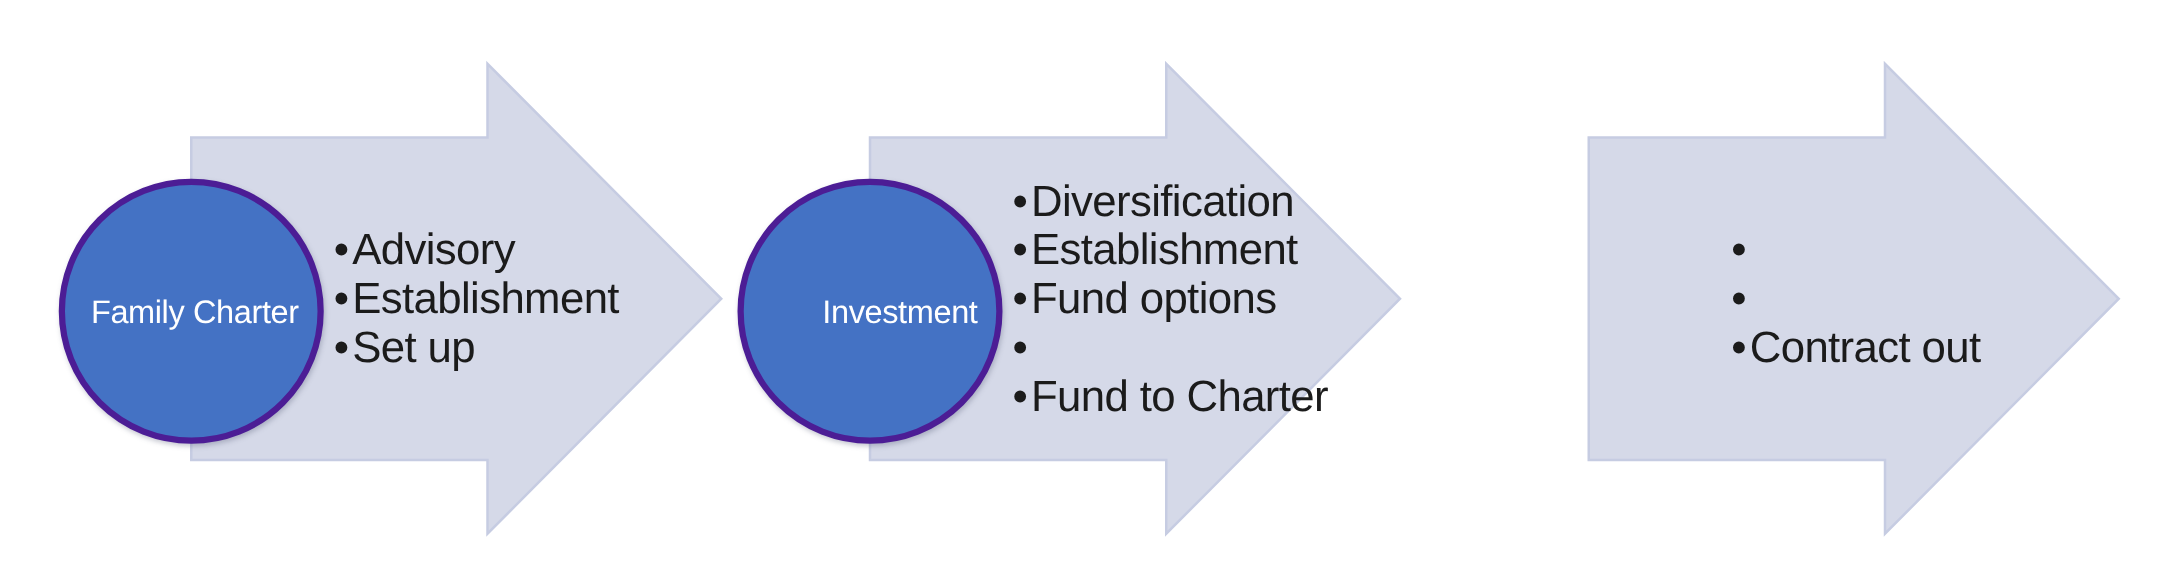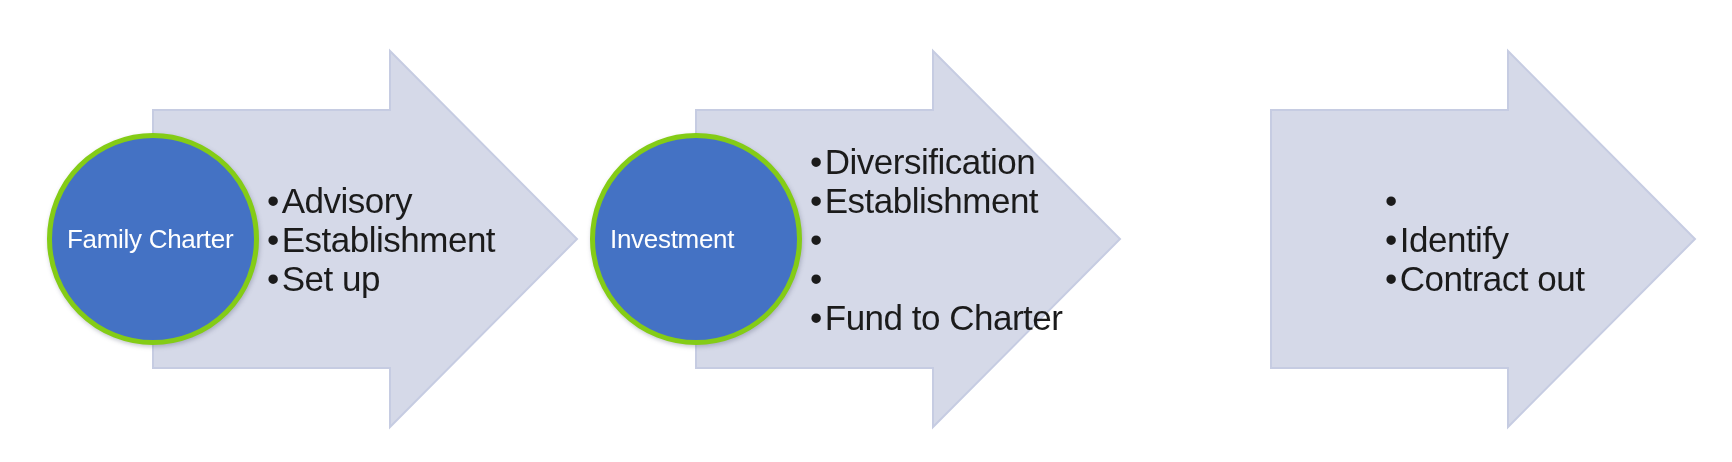--- a/index.html
+++ b/index.html
@@ -30,31 +30,31 @@
   }
   .arrow polygon{
     fill:#d5d9e8;
     stroke:#c6cce2;
     stroke-width:2;
     stroke-linejoin:miter;
   }
   .circle{
     position:absolute;
     left:0;
-    top:133px;
+    top:143px;
     width:202px;
     height:202px;
     background:#4472c4;
-    border:5px solid #84cc16;
+    border:5px solid #4c1d95;
     border-radius:50%;
     box-shadow:1px 2px 4px rgba(90,95,120,0.35);
     display:flex;
     align-items:center;
     justify-content:center;
-    text-align:left;
+    text-align:right;
   }
   .clabel{
     display:block;
     width:172px;
     color:#ffffff;
     font-size:26px;
     line-height:32px;
     letter-spacing:-0.3px;
   }
   .bullets{
@@ -118,20 +118,21 @@
       <li class="bullet">
         <span class="dot">•</span>
         <span class="btext">Diversification</span>
       </li>
       <li class="bullet">
         <span class="dot">•</span>
         <span class="btext">Establishment</span>
       </li>
       <li class="bullet">
         <span class="dot">•</span>
+        <span class="btext">Fund options</span>
       </li>
       <li class="bullet">
         <span class="dot">•</span>
       </li>
       <li class="bullet">
         <span class="dot">•</span>
         <span class="btext">Fund to Charter</span>
       </li>
     </ul>
   </div>
@@ -139,21 +140,20 @@
   <div class="unit u3">
     <svg class="arrow" viewBox="0 0 424 376" preserveAspectRatio="none" aria-hidden="true">
       <polygon points="0,59 237,59 237,0 424,188 237,376 237,317 0,317"></polygon>
     </svg>
     <ul class="bullets">
       <li class="bullet">
         <span class="dot">•</span>
       </li>
       <li class="bullet">
         <span class="dot">•</span>
-        <span class="btext">Identify</span>
       </li>
       <li class="bullet">
         <span class="dot">•</span>
         <span class="btext">Contract out</span>
       </li>
     </ul>
   </div>
 
 </div>
 

